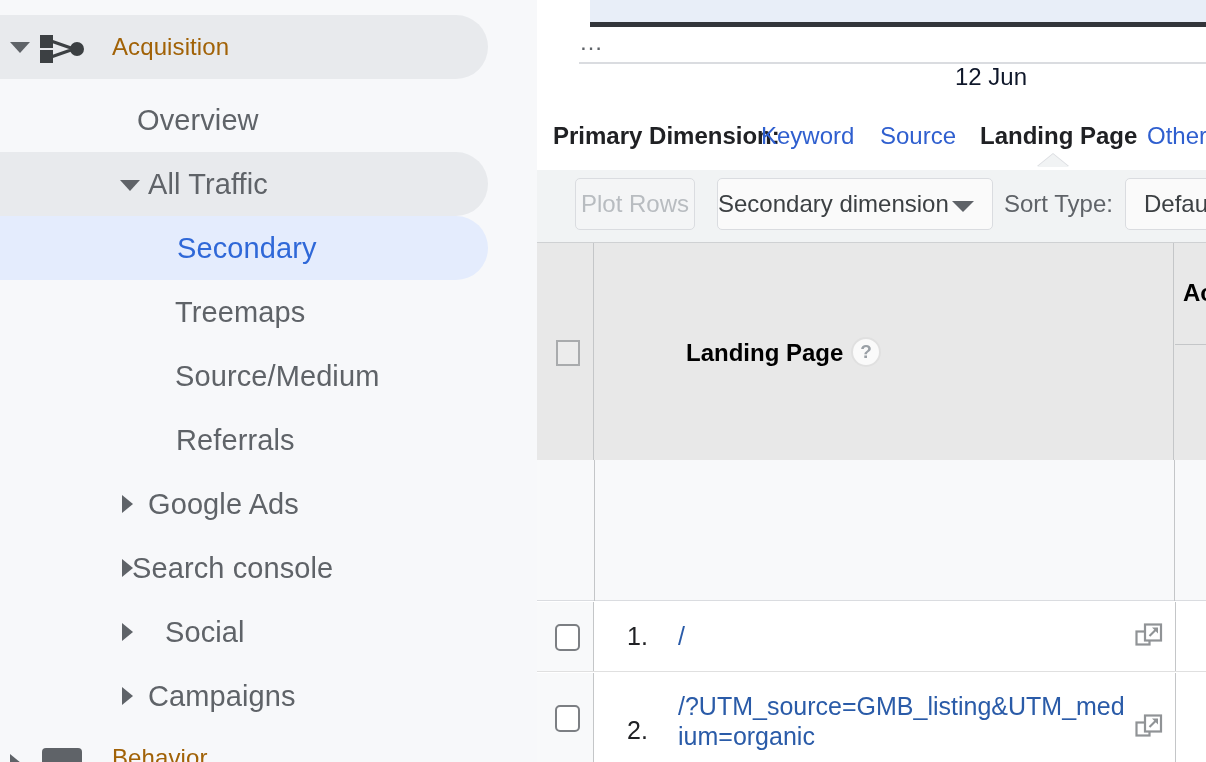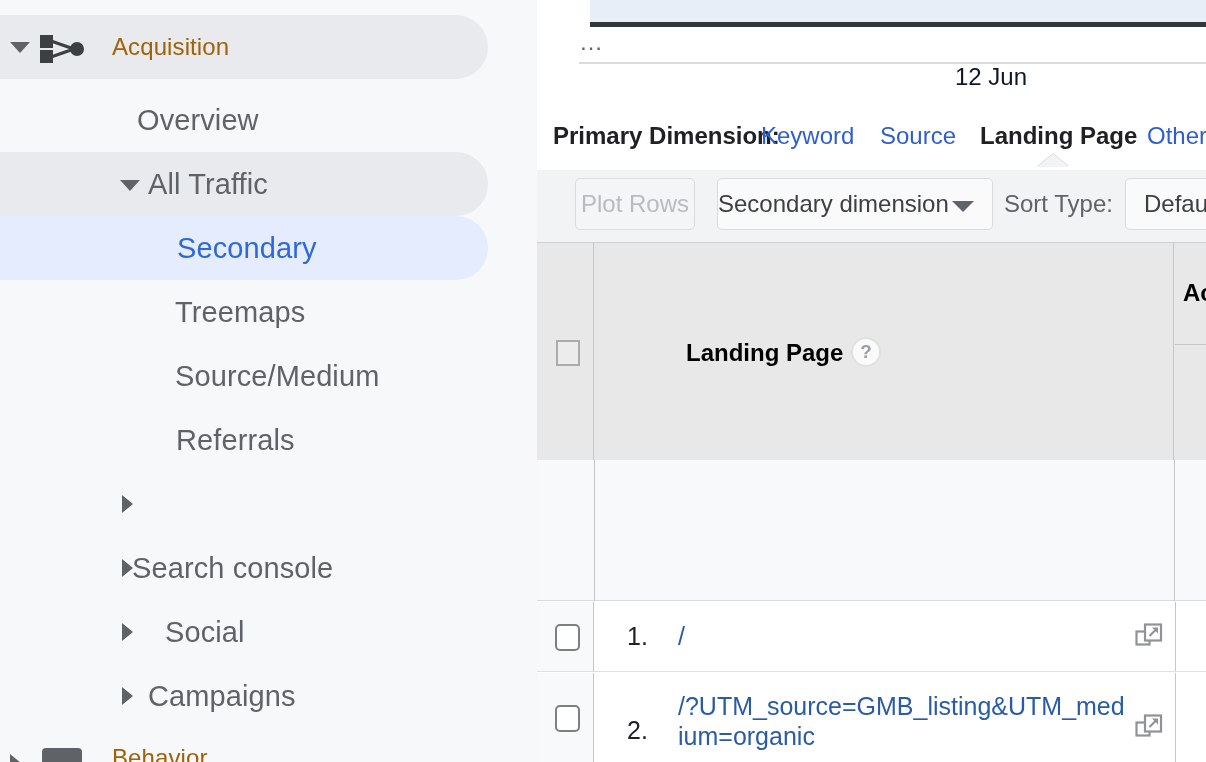--- a/index.html
+++ b/index.html
@@ -507,20 +507,21 @@
     <div class="nav-row" style="top:344px;">
       <span class="nav-label" style="left:175px;">Source/Medium</span>
     </div>
 
     <div class="nav-row" style="top:408px;">
       <span class="nav-label" style="left:176px;">Referrals</span>
     </div>
 
     <div class="nav-row" style="top:472px;">
       <span class="caret caret-right leaf-caret"></span>
+      <span class="nav-label" style="left:148px;">Google Ads</span>
     </div>
 
     <div class="nav-row" style="top:536px;">
       <span class="caret caret-right leaf-caret"></span>
       <span class="nav-label" style="left:132px;">Search console</span>
     </div>
 
     <div class="nav-row" style="top:600px;">
       <span class="caret caret-right leaf-caret"></span>
       <span class="nav-label" style="left:165px;">Social</span>

